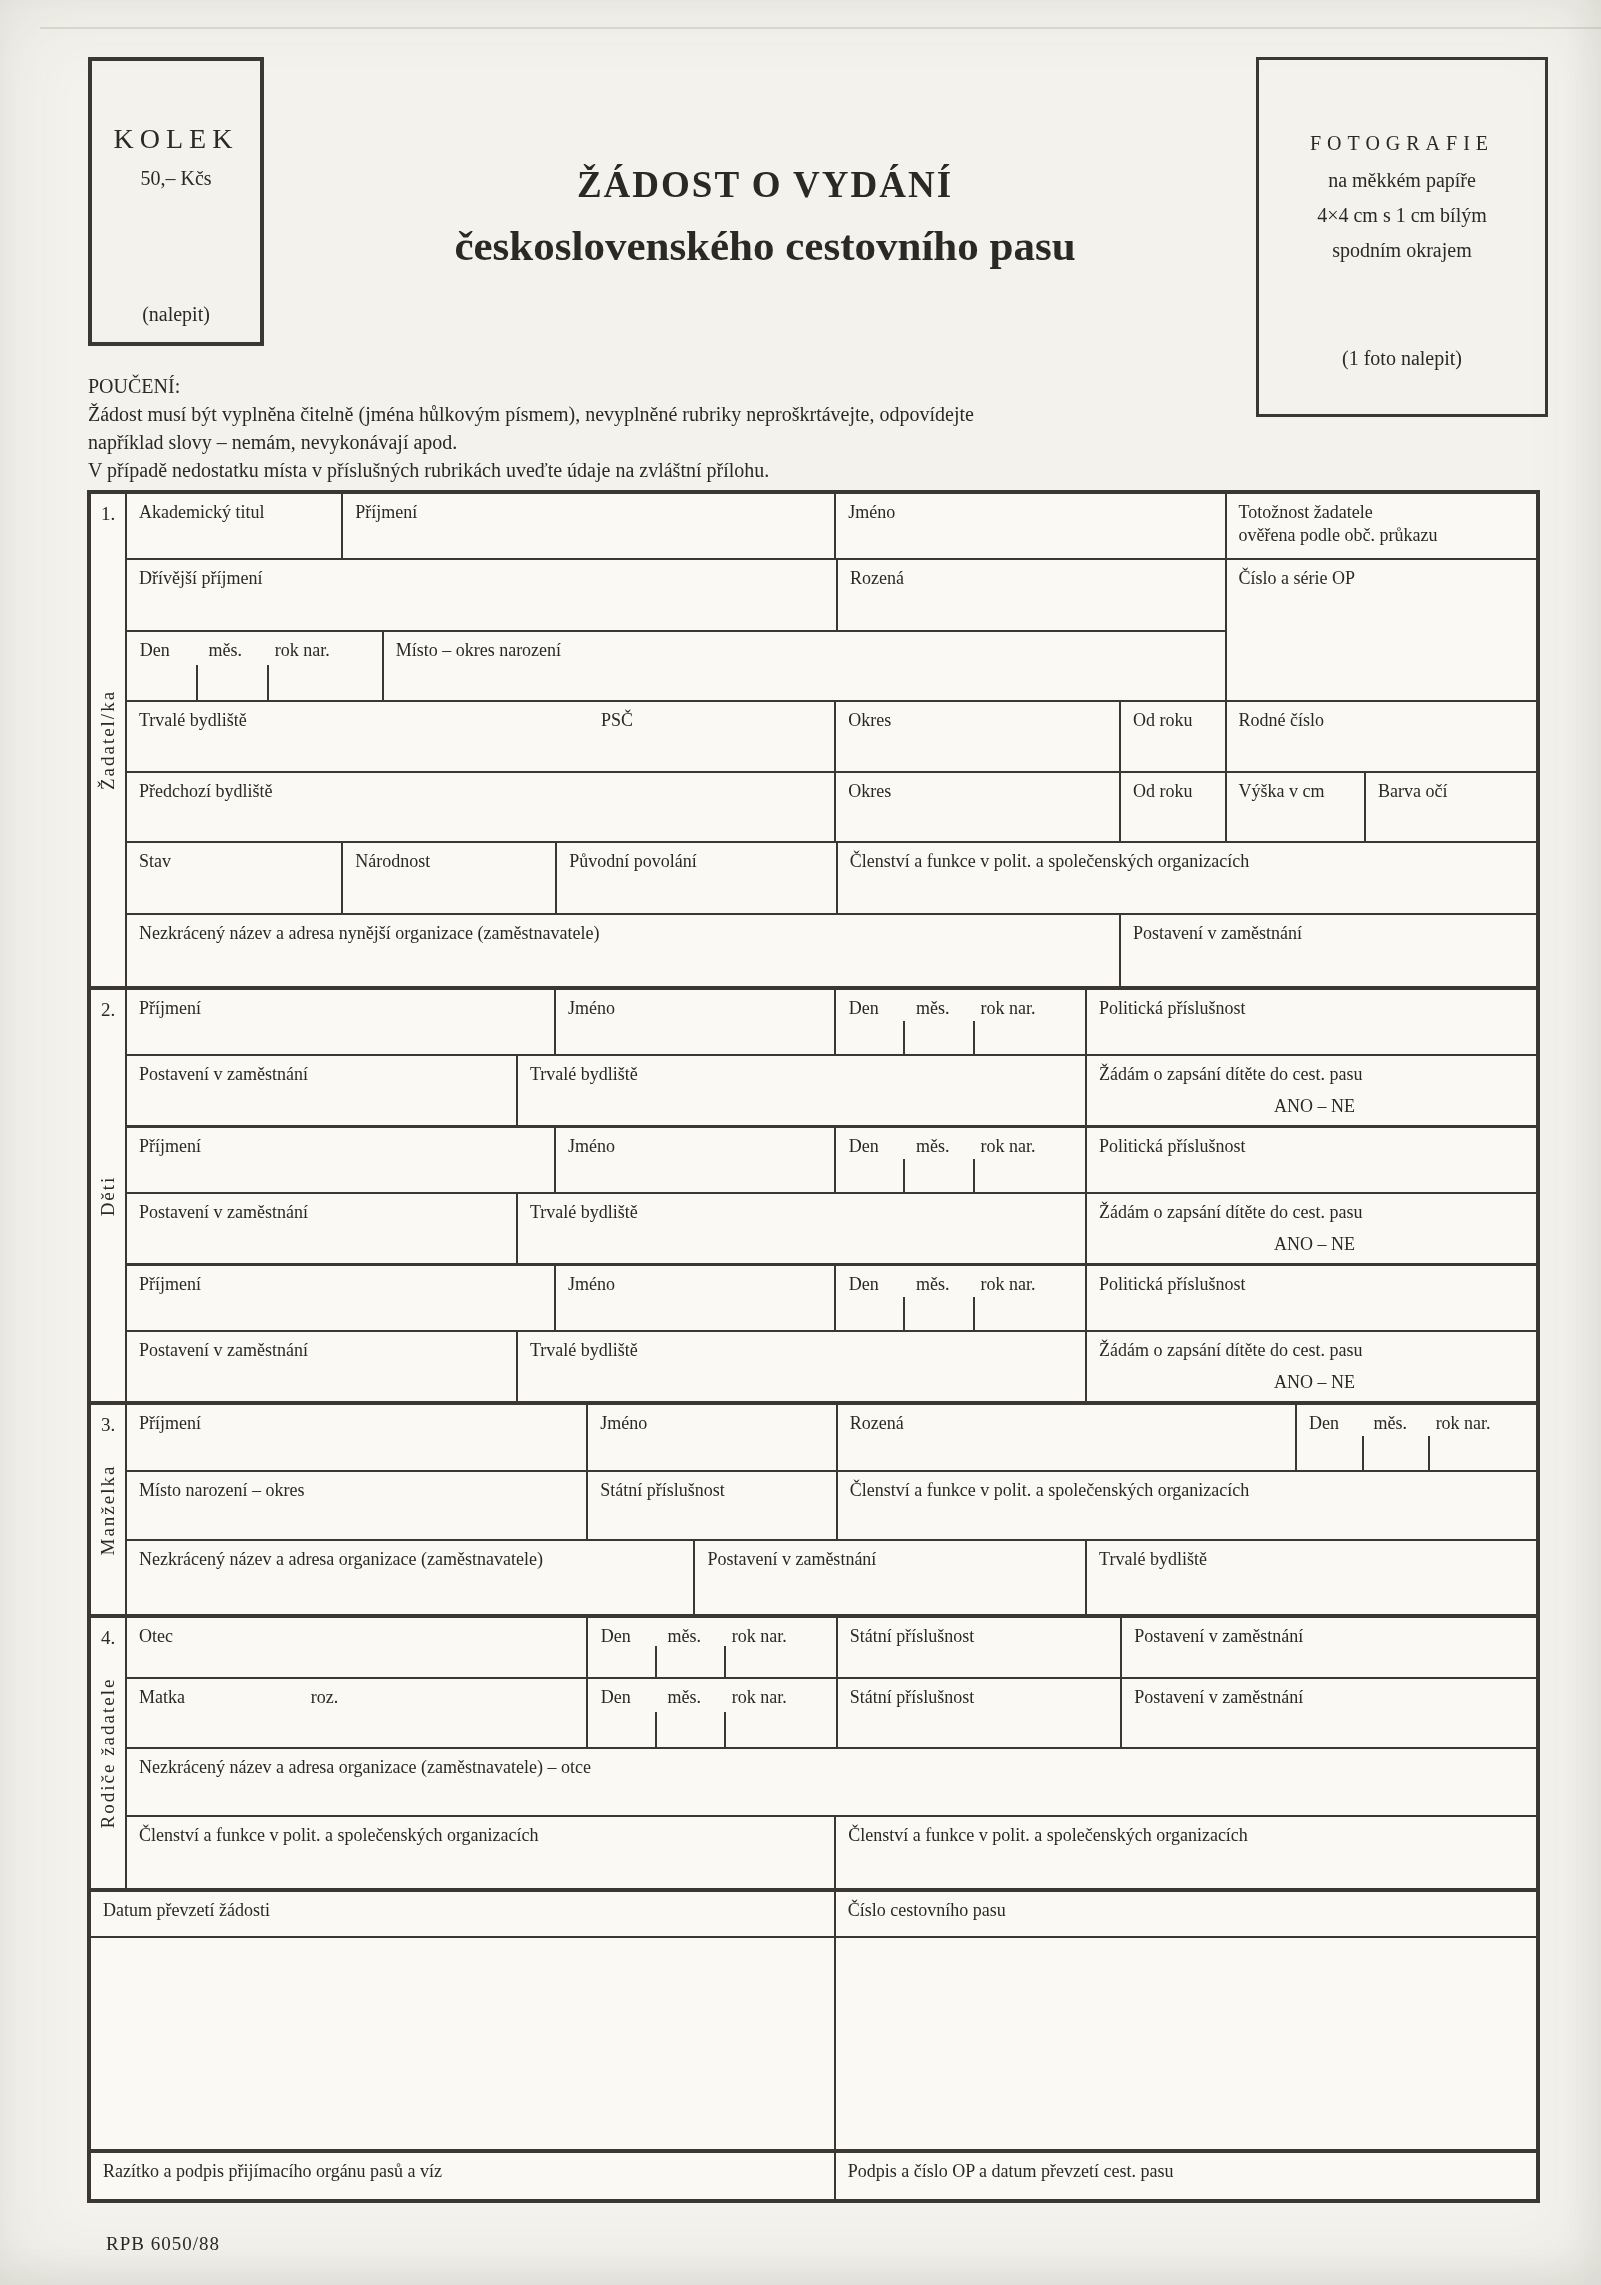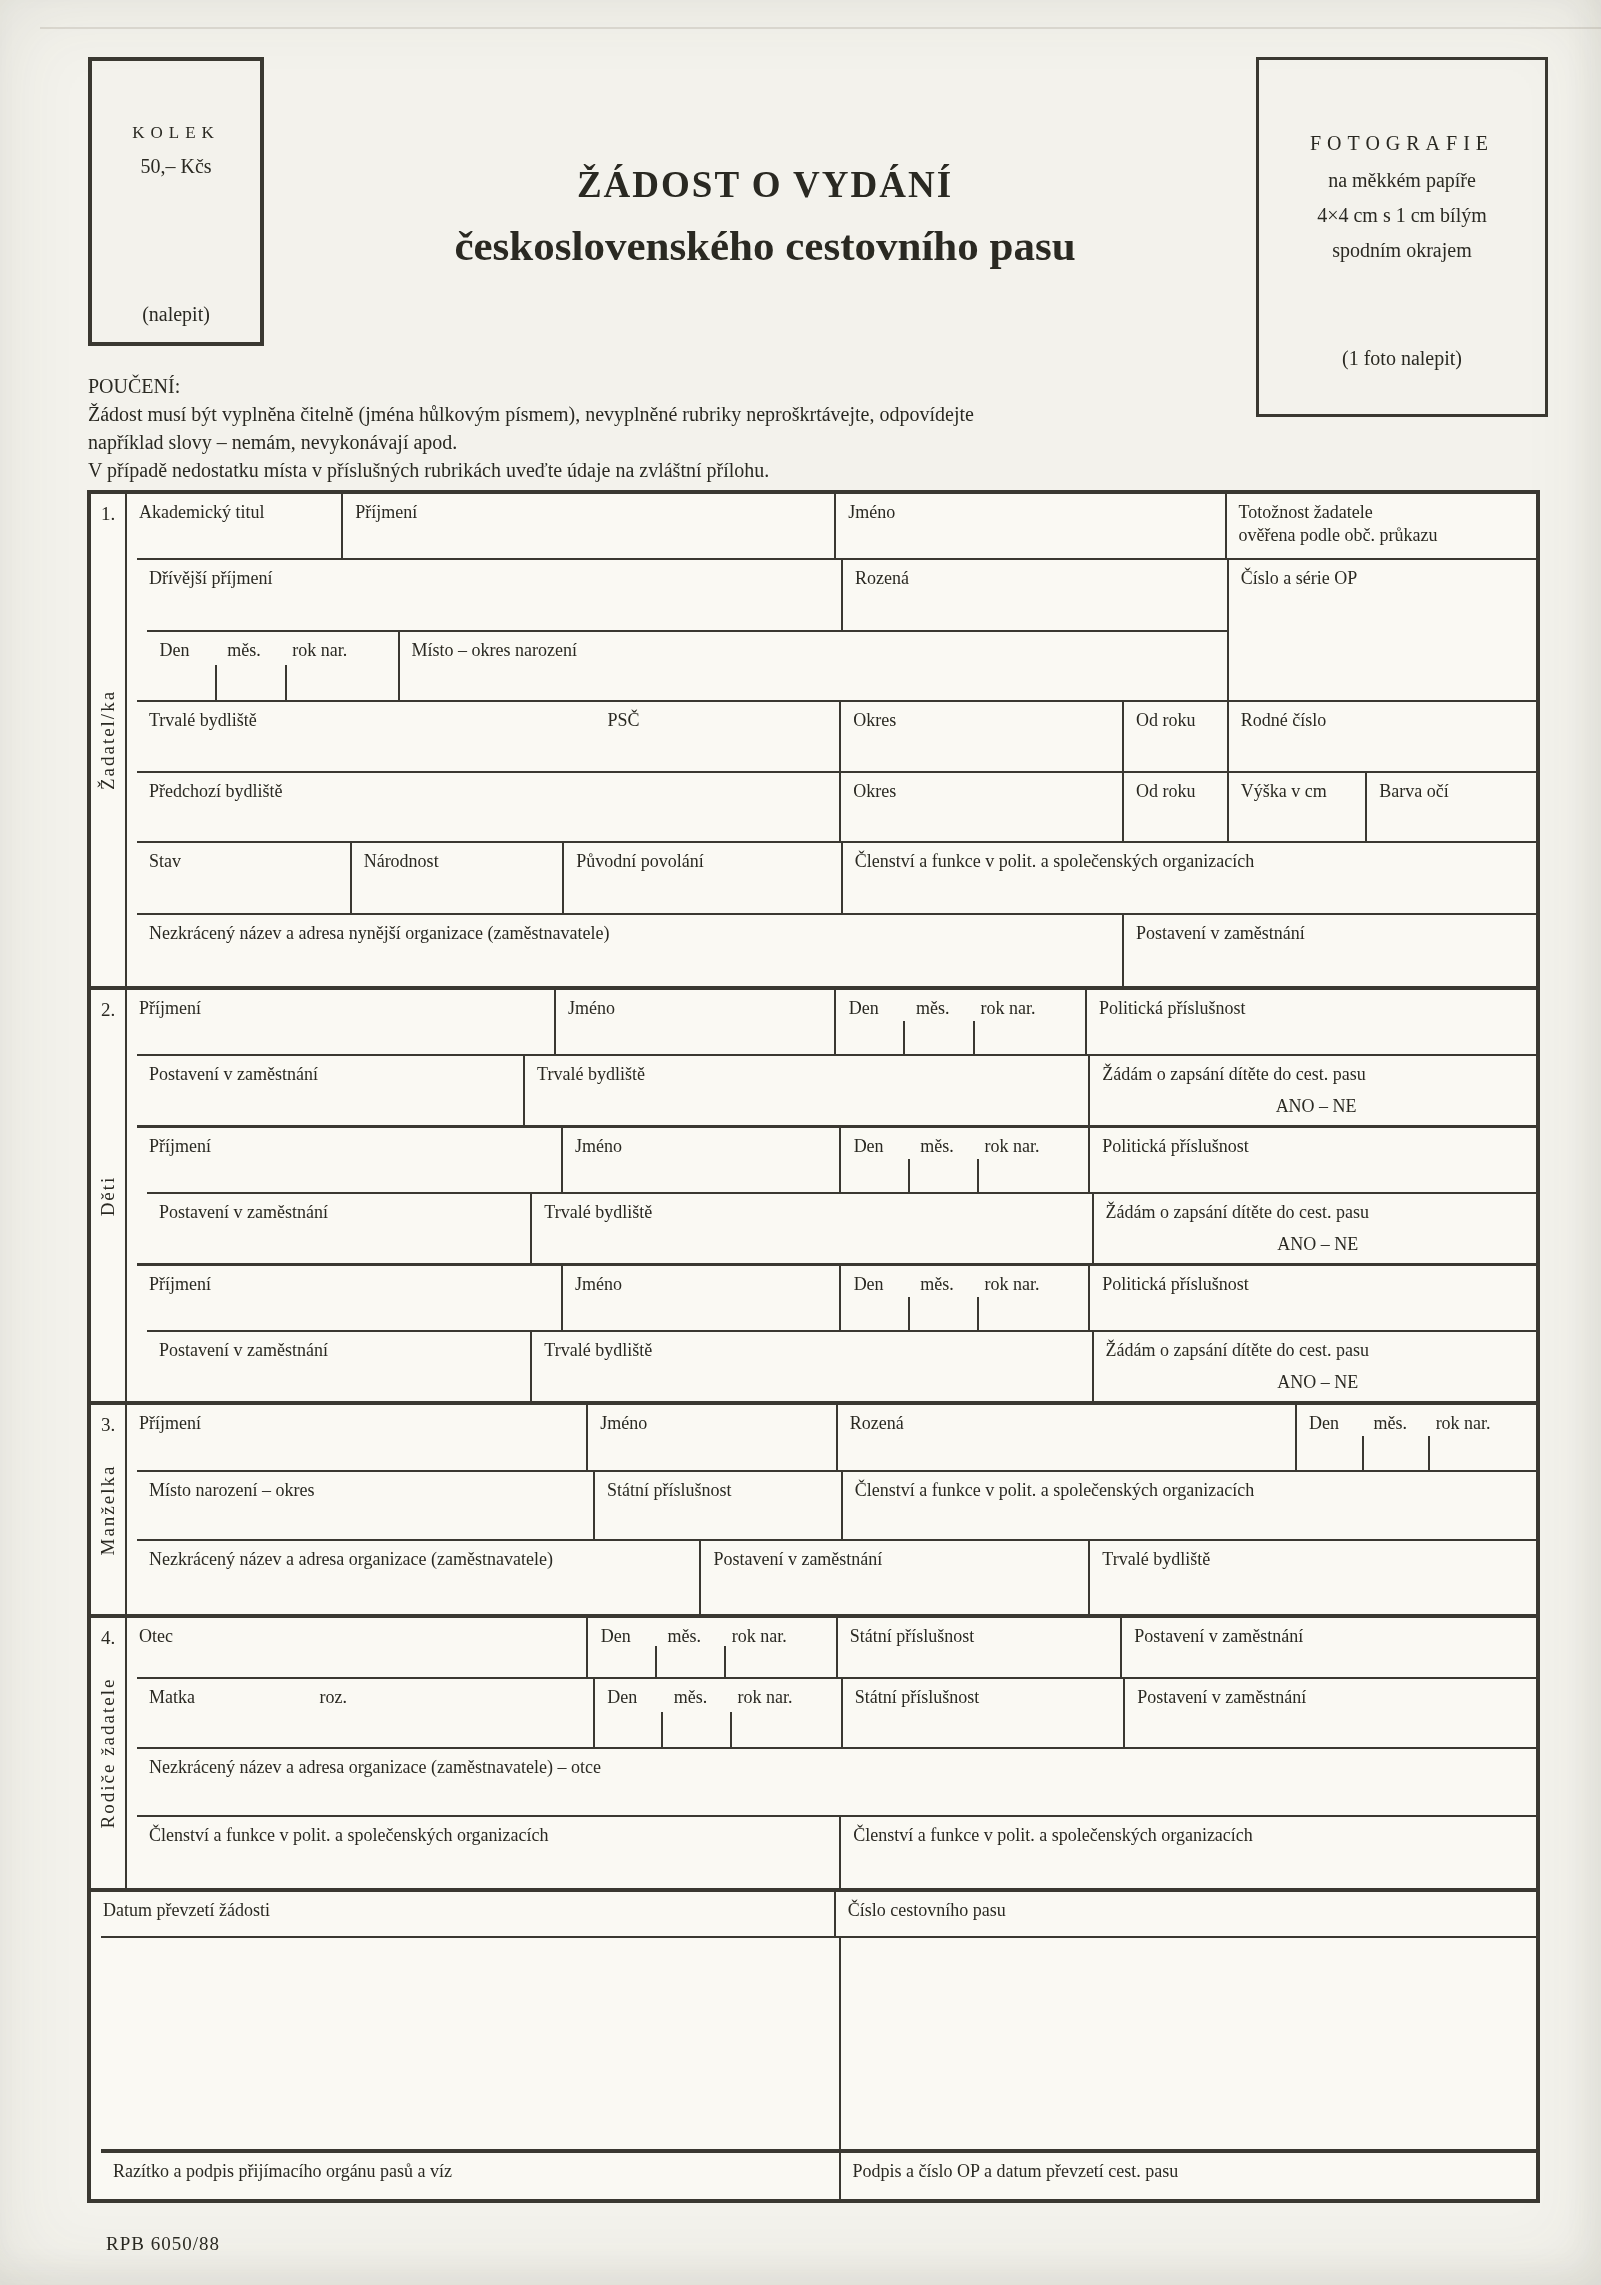--- a/index.html
+++ b/index.html
@@ -10,21 +10,21 @@
     color:#2a2922; overflow:hidden;
     box-shadow: inset 0 0 80px rgba(70,64,46,0.10), inset -10px -14px 30px rgba(70,64,46,0.06);
   }
   .crease { position:absolute; left:40px; right:0; top:27px; height:2px; background:rgba(120,113,95,0.18); }
 
   
   .stampbox {
     position:absolute; left:88px; top:57px; width:168px; height:281px;
     border:4px solid #3a3831; text-align:center;
   }
-  .stampbox .l1 { margin-top:62px; font-size:17px; letter-spacing:6px; }
+  .stampbox .l1 { margin-top:62px; font-size:28px; letter-spacing:6px; }
   .stampbox .l2 { margin-top:12px; font-size:20px; }
   .stampbox .l3 { position:absolute; bottom:16px; left:0; right:0; font-size:20px; }
 
   .photobox {
     position:absolute; left:1256px; top:57px; width:286px; height:354px;
     border:3px solid #3a3831; text-align:center;
   }
   .photobox .l1 { margin-top:72px; font-size:20px; letter-spacing:6px; }
   .photobox .l2 { margin-top:14px; font-size:20px; }
   .photobox .l3 { margin-top:12px; font-size:20px; }
@@ -45,21 +45,21 @@
   .section { display:flex; }
   .section + .section, .bottomblock { border-top:4px solid #3a3831; }
   .secL { flex:0 0 34px; position:relative; border-right:2px solid #3a3831; }
   .sec-num { position:absolute; top:9px; left:0; right:0; text-align:center; font-size:19px; }
   .side-label {
     position:absolute; top:50%; left:50%; white-space:nowrap;
     transform:translate(-50%,-50%) rotate(-90deg); font-size:19px; letter-spacing:2px;
   }
   .secR { flex:1 1 auto; min-width:0; display:flex; flex-direction:column;border-radius:29px; }
   .tr { display:flex; }
-  .tr + .tr, .group + .group { border-top:2px solid #3a3831;margin-left:10px; }
+  .tr + .tr, .group + .group { border-top:2px solid #3a3831; }
   .group { display:flex; flex-direction:column; }
   .group + .group { border-top:3px solid #3a3831; }
   .colgroup { display:flex; flex-direction:column; box-sizing:border-box; }
   .td {
     position:relative; box-sizing:border-box; padding:7px 6px 4px 12px;
     font-size:18px; line-height:23px;
   }
   .td + .td, .td + .colgroup, .colgroup + .td { border-left:2px solid #3a3831; }
   .colgroup .tr .td:first-child { border-left:none; }
   .date .dl { position:absolute; top:7px; }

